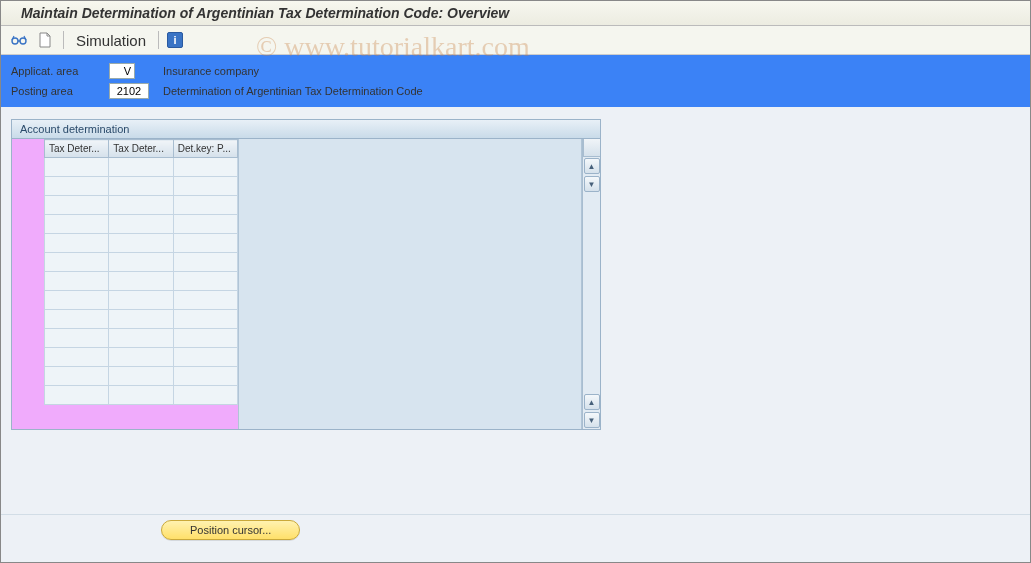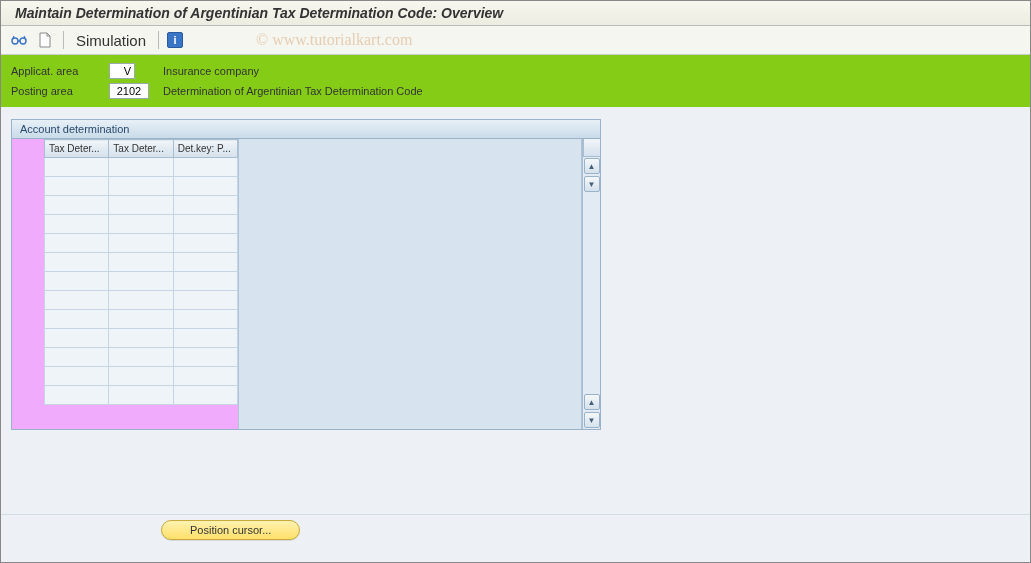--- a/index.html
+++ b/index.html
@@ -10,21 +10,21 @@
       color: #333;
       width: 1031px;
       height: 563px;
       position: relative;
       border: 1px solid #888;
       overflow: hidden;
     }
     .titlebar {
       background: linear-gradient(#f7f7ef, #ecece1);
       border-bottom: 1px solid #bbb;
-      padding: 4px 14px;
+      padding: 4px 20px;
       font-size: 14px;
       font-weight: bold;
       font-style: italic;
       color: #333;
     }
     .toolbar {
       display: flex;
       align-items: center;
       gap: 6px;
       padding: 4px 8px;
@@ -62,21 +62,21 @@
       font-size: 11px;
       display: flex;
       align-items: center;
       justify-content: center;
       border: 1px solid #2a5aa0;
       border-radius: 2px;
       cursor: pointer;
     }
     .form-area {
       padding: 8px 10px 4px 10px;
-      background: #84cc16;
+      background: #3b82f6;
     }
     .form-row {
       display: flex;
       align-items: center;
       margin-bottom: 4px;
       gap: 8px;
     }
     .form-label {
       width: 90px;
       font-size: 11px;
@@ -210,21 +210,21 @@
       position: absolute;
       top: 56px;
       left: 0; right: 0; bottom: 0;
       background: #edf1f6;
       z-index: -1;
     }
     .watermark {
       position: absolute;
       top: 30px;
       left: 255px;
-      font-size: 16px;
+      font-size: 28px;
       color: rgba(200,130,70,0.35);
       font-family: Georgia, serif;
       pointer-events: none;
       z-index: 50;
     }
   </style>
 </head>
 <body>
 
 <div class="content-bg"></div>

